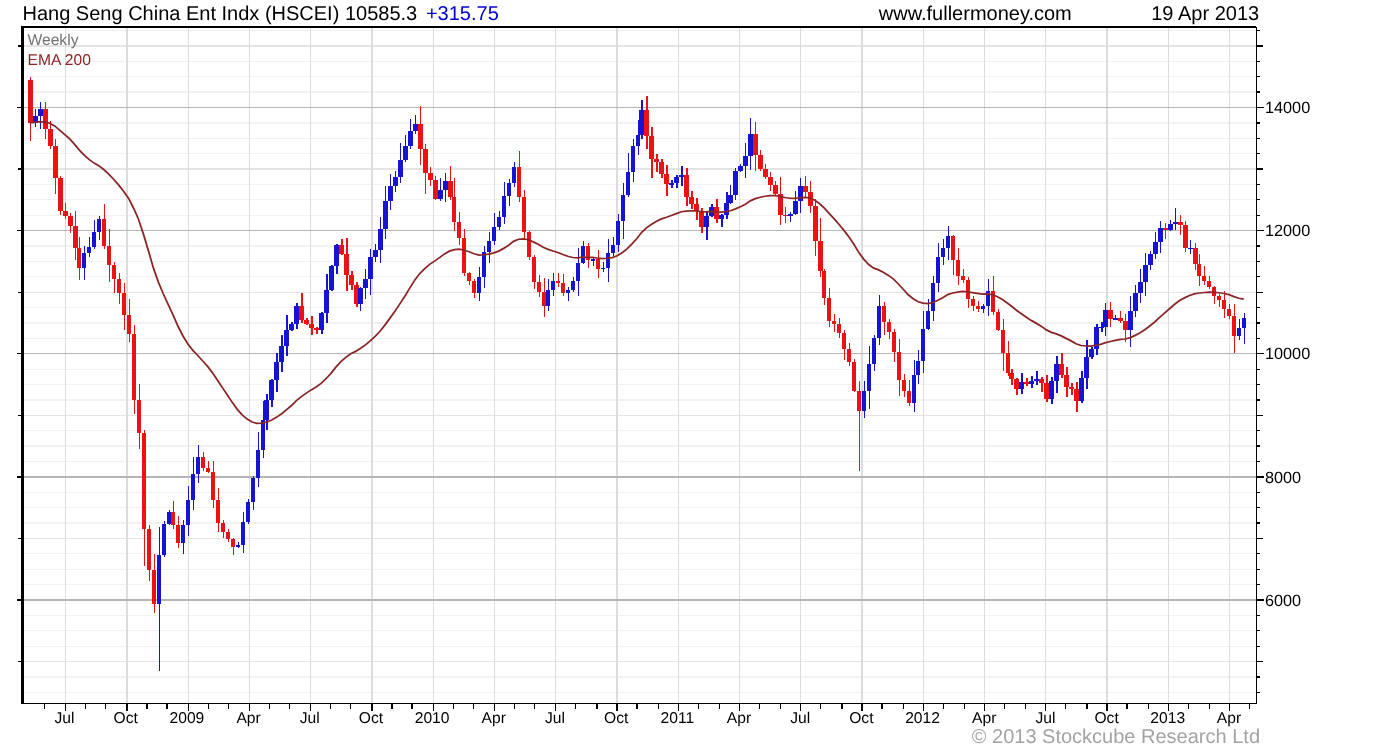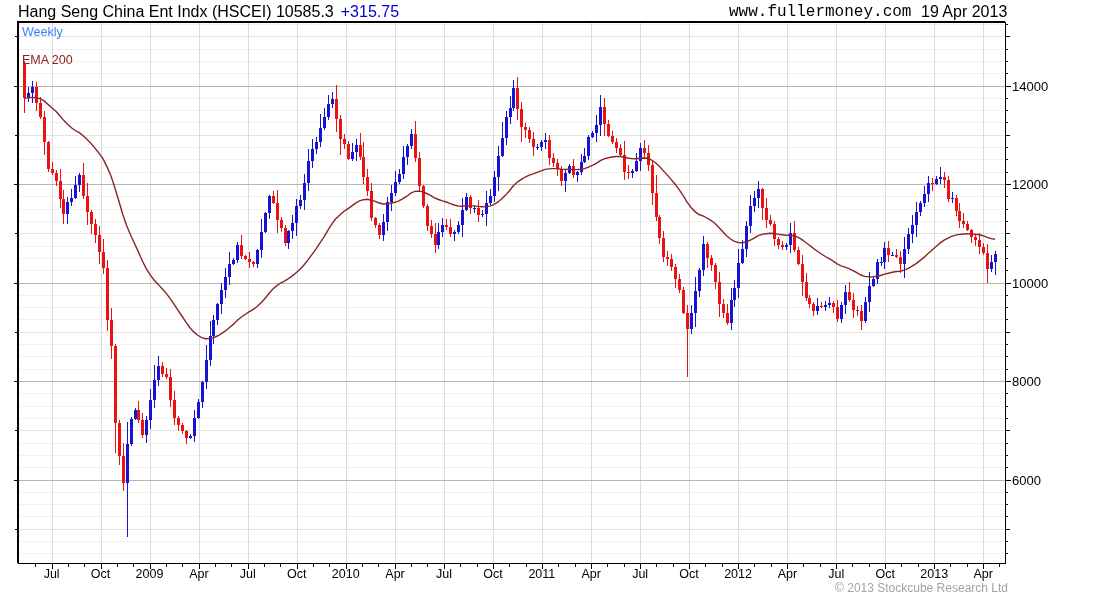--- a/index.html
+++ b/index.html
@@ -1,25 +1,25 @@
 <!DOCTYPE html>
 <html><head>
 <meta charset="utf-8">
 <style>
   html,body{margin:0;padding:0;background:#fff;}
   body{width:1100px;height:600px;position:relative;font-family:"Liberation Sans","DejaVu Sans",sans-serif;overflow:hidden;}
   .hdr{position:absolute;top:3px;font-size:16px;color:#000;white-space:nowrap;}
   #hdr-title{left:18px;}
   #hdr-change{color:#0000cd;margin-left:7px;}
-  #hdr-site{left:729px;font-family:Liberation Mono, monospace;}
+  #hdr-site{left:703px;}
   #hdr-date{left:901px;margin-left:20px;}
   .legend{position:absolute;left:22px;font-size:12.5px;white-space:nowrap;}
-  #legend-weekly{top:25px;color:#3b82f6;}
-  #legend-ema{top:41px;color:#8b2424;margin-top:12px;}
-  #footer{position:absolute;right:92px;top:581px;font-size:12px;color:#a3a3a3;white-space:nowrap;}
+  #legend-weekly{top:25px;color:#737373;}
+  #legend-ema{top:41px;color:#8b2424;}
+  #footer{position:absolute;right:92px;top:581px;font-size:16px;color:#a3a3a3;white-space:nowrap;}
   #chart-svg{position:absolute;left:0;top:0;}
 </style>
 </head>
 <body>
 
 <svg id="chart-svg" width="1100" height="600">
     <line x1="18.5" x2="1005" y1="553.875" y2="553.875" stroke="#f1f1f1" stroke-width="1" shape-rendering="crispEdges"></line>
     <line x1="18.5" x2="1005" y1="541.5625" y2="541.5625" stroke="#f1f1f1" stroke-width="1" shape-rendering="crispEdges"></line>
     <line x1="18.5" x2="1005" y1="516.9375" y2="516.9375" stroke="#f1f1f1" stroke-width="1" shape-rendering="crispEdges"></line>
     <line x1="18.5" x2="1005" y1="504.625" y2="504.625" stroke="#f1f1f1" stroke-width="1" shape-rendering="crispEdges"></line>

